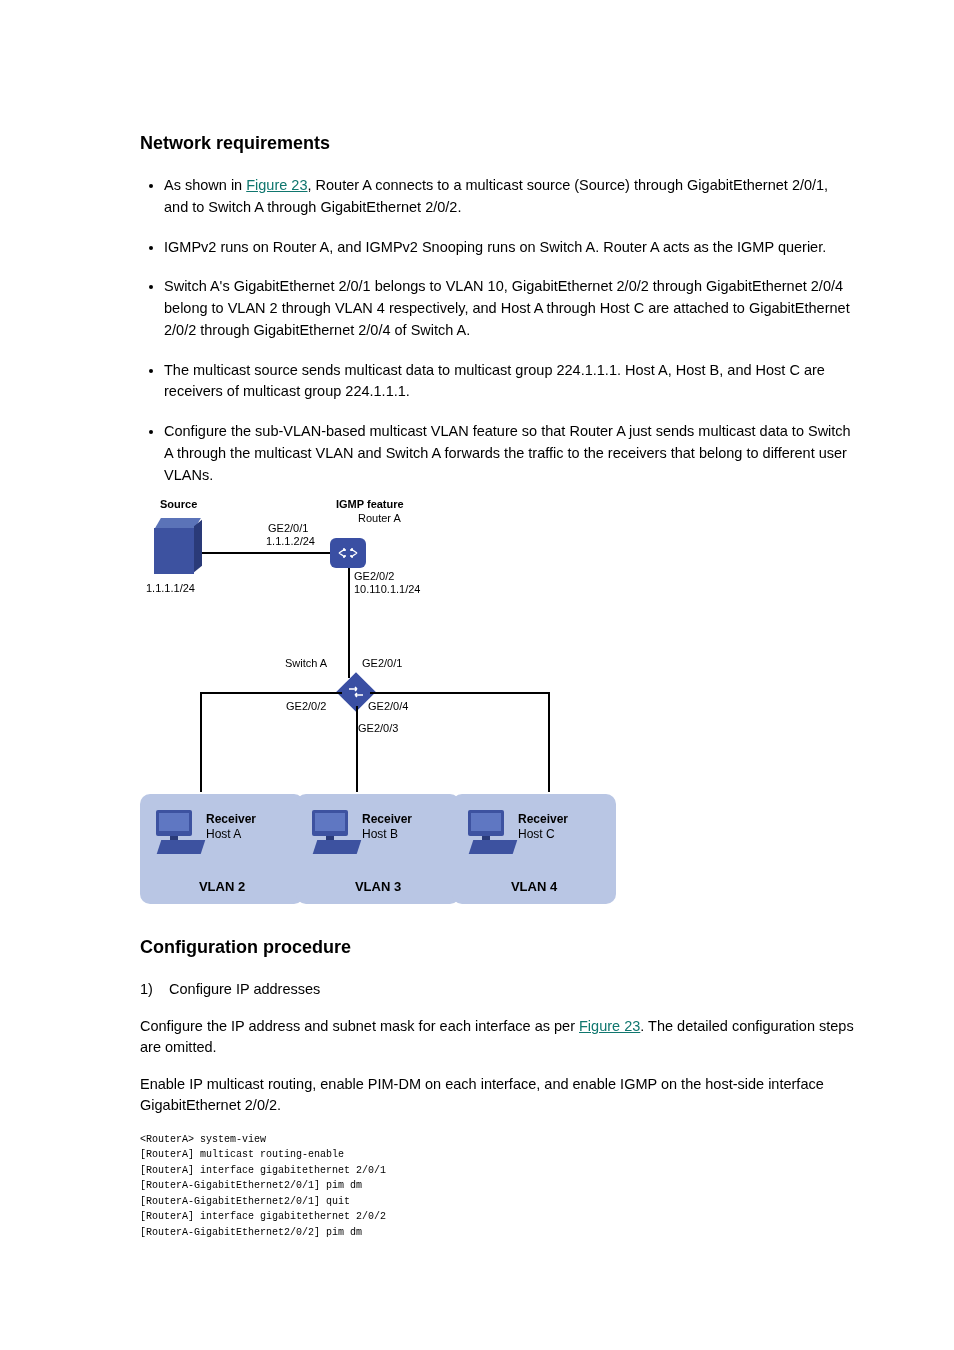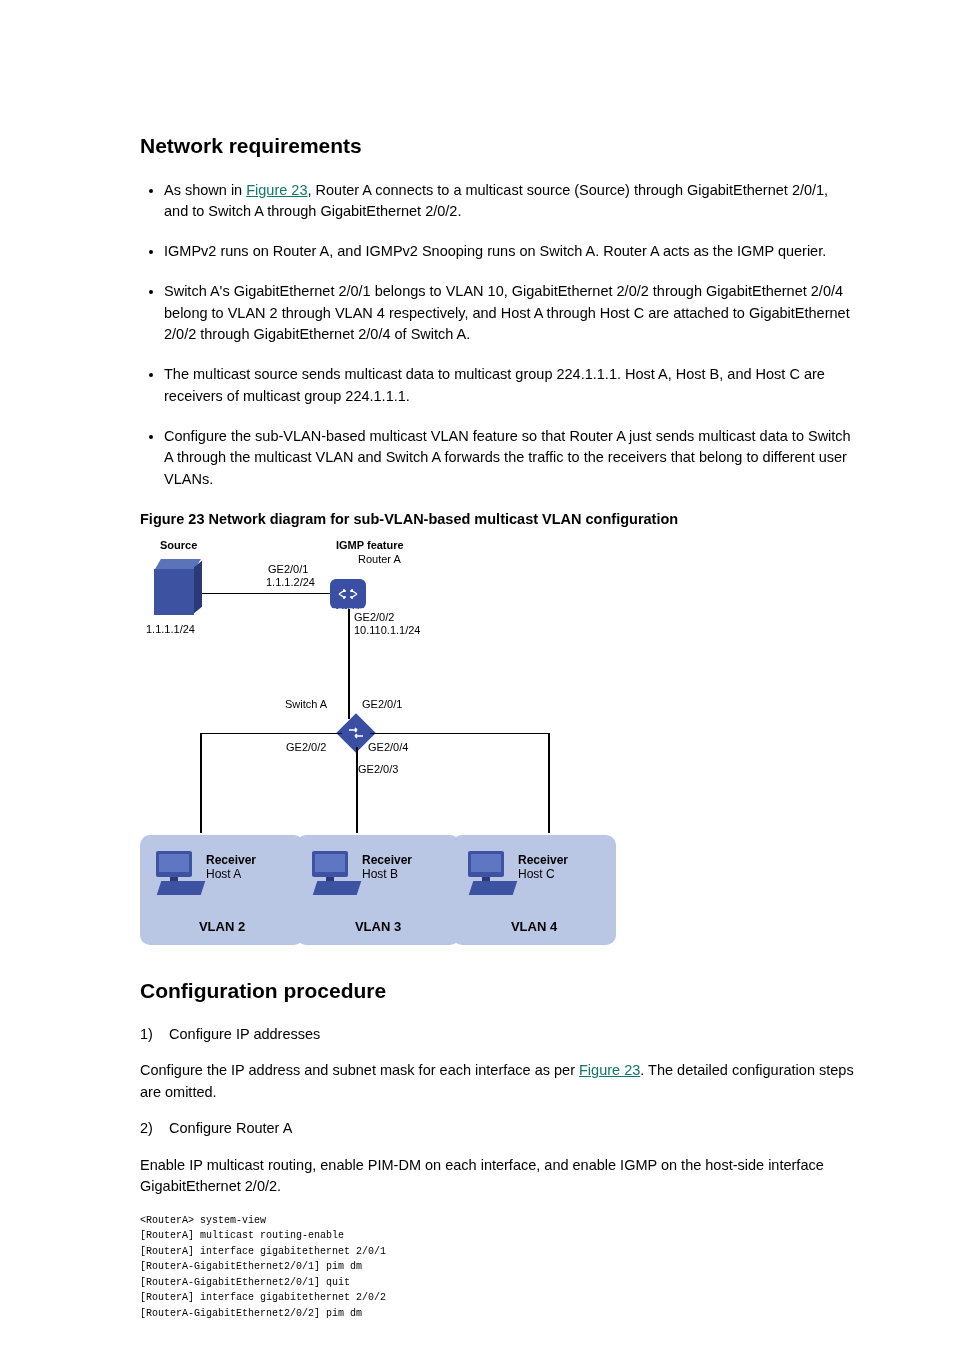--- a/index.html
+++ b/index.html
@@ -9,21 +9,21 @@
     line-height: 1.5;
     color: #000;
     background: #fff;
     width: 954px;
   }
   .page {
     padding: 130px 100px 50px 140px;
     box-sizing: border-box;
   }
   h2.section-title {
-    font-size: 21px;
+    font-size: 18px;
     font-weight: bold;
     margin: 0 0 18px 0;
   }
   ul.bullets {
     list-style: disc;
     padding-left: 24px;
     margin: 0 0 18px 0;
   }
   ul.bullets li {
     margin-bottom: 18px;
@@ -142,21 +142,20 @@
   <ul class="bullets">
     <li>
       <span>As shown in </span><a class="link" href="#">Figure 23</a><span>, Router A connects to a multicast source (Source) through GigabitEthernet 2/0/1, and to Switch A through GigabitEthernet 2/0/2.</span>
     </li>
     <li>IGMPv2 runs on Router A, and IGMPv2 Snooping runs on Switch A. Router A acts as the IGMP querier.</li>
     <li>Switch A's GigabitEthernet 2/0/1 belongs to VLAN 10, GigabitEthernet 2/0/2 through GigabitEthernet 2/0/4 belong to VLAN 2 through VLAN 4 respectively, and Host A through Host C are attached to GigabitEthernet 2/0/2 through GigabitEthernet 2/0/4 of Switch A.</li>
     <li>The multicast source sends multicast data to multicast group 224.1.1.1. Host A, Host B, and Host C are receivers of multicast group 224.1.1.1.</li>
     <li>Configure the sub-VLAN-based multicast VLAN feature so that Router A just sends multicast data to Switch A through the multicast VLAN and Switch A forwards the traffic to the receivers that belong to different user VLANs.</li>
   </ul>
 
-  <div class="figure-title">Figure 23 Network diagram for sub-VLAN-based multicast VLAN configuration</div>
 
   <div class="diagram">
 
     <div class="server">
       <div class="top"></div>
         <div class="front"></div>
         <div class="side"></div>
     </div>
     <div class="d-label bold" style="left:20px; top:-6px;">Source</div>
     <div class="d-label" style="left:6px; top:78px;">1.1.1.1/24</div>
@@ -243,24 +242,20 @@
   <h2 class="section-title">Configuration procedure</h2>
 
   <p>
     <span>1)</span>&nbsp;&nbsp;&nbsp;
     <span>Configure IP addresses</span>
   </p>
   <p>
     <span>Configure the IP address and subnet mask for each interface as per </span><a class="link" href="#">Figure 23</a><span>. The detailed configuration steps are omitted.</span>
   </p>
 
-  <p>
-    <span>2)</span>&nbsp;&nbsp;&nbsp;
-    <span>Configure Router A</span>
-  </p>
   <p>Enable IP multicast routing, enable PIM-DM on each interface, and enable IGMP on the host-side interface GigabitEthernet 2/0/2.</p>
 
   <div style="font-family:'Courier New',monospace; font-size:10px; line-height:1.55;">
     <div>&lt;RouterA&gt; system-view</div>
     <div>[RouterA] multicast routing-enable</div>
     <div>[RouterA] interface gigabitethernet 2/0/1</div>
     <div>[RouterA-GigabitEthernet2/0/1] pim dm</div>
     <div>[RouterA-GigabitEthernet2/0/1] quit</div>
     <div>[RouterA] interface gigabitethernet 2/0/2</div>
     <div>[RouterA-GigabitEthernet2/0/2] pim dm</div>

